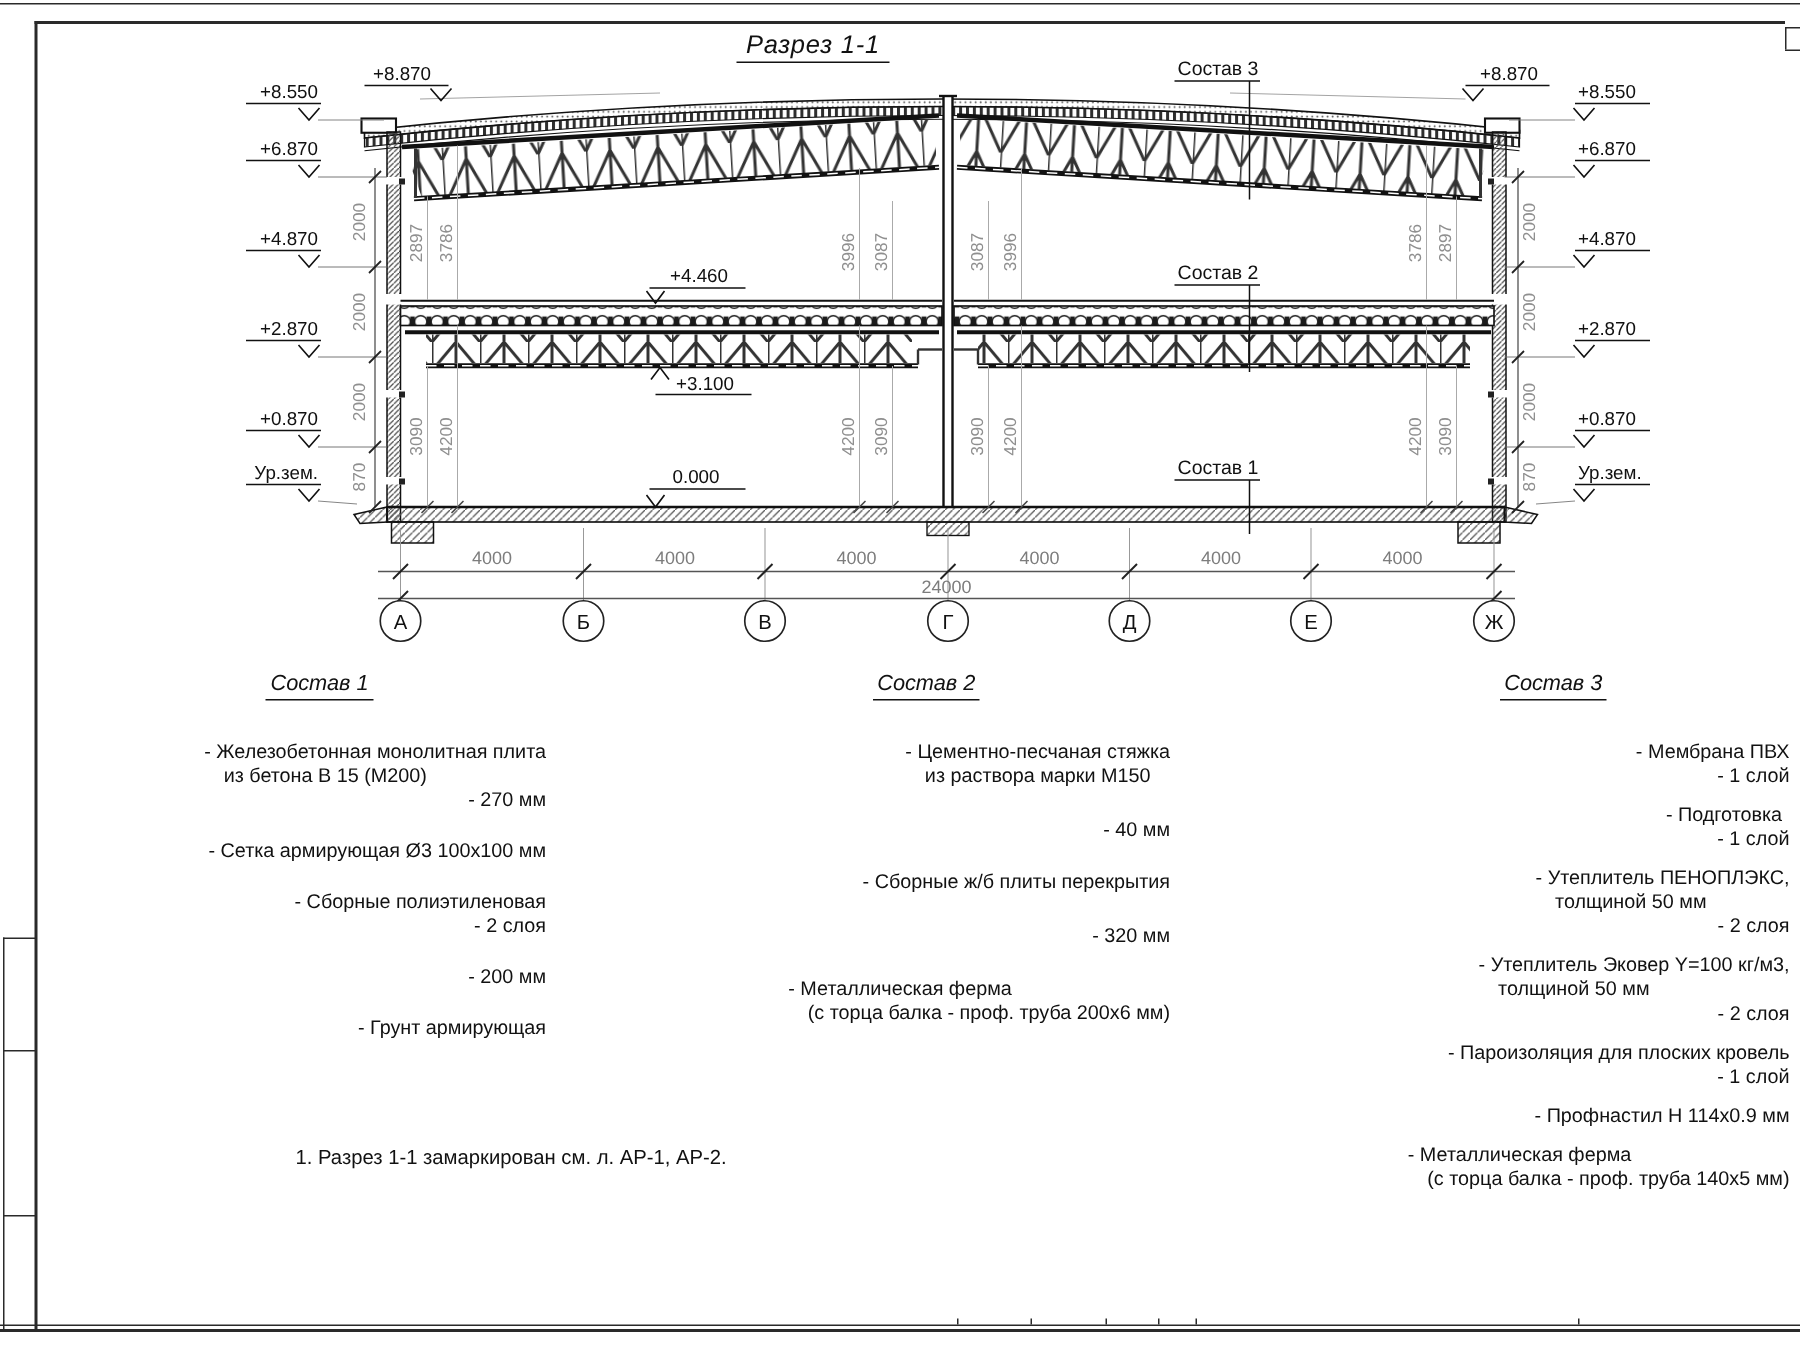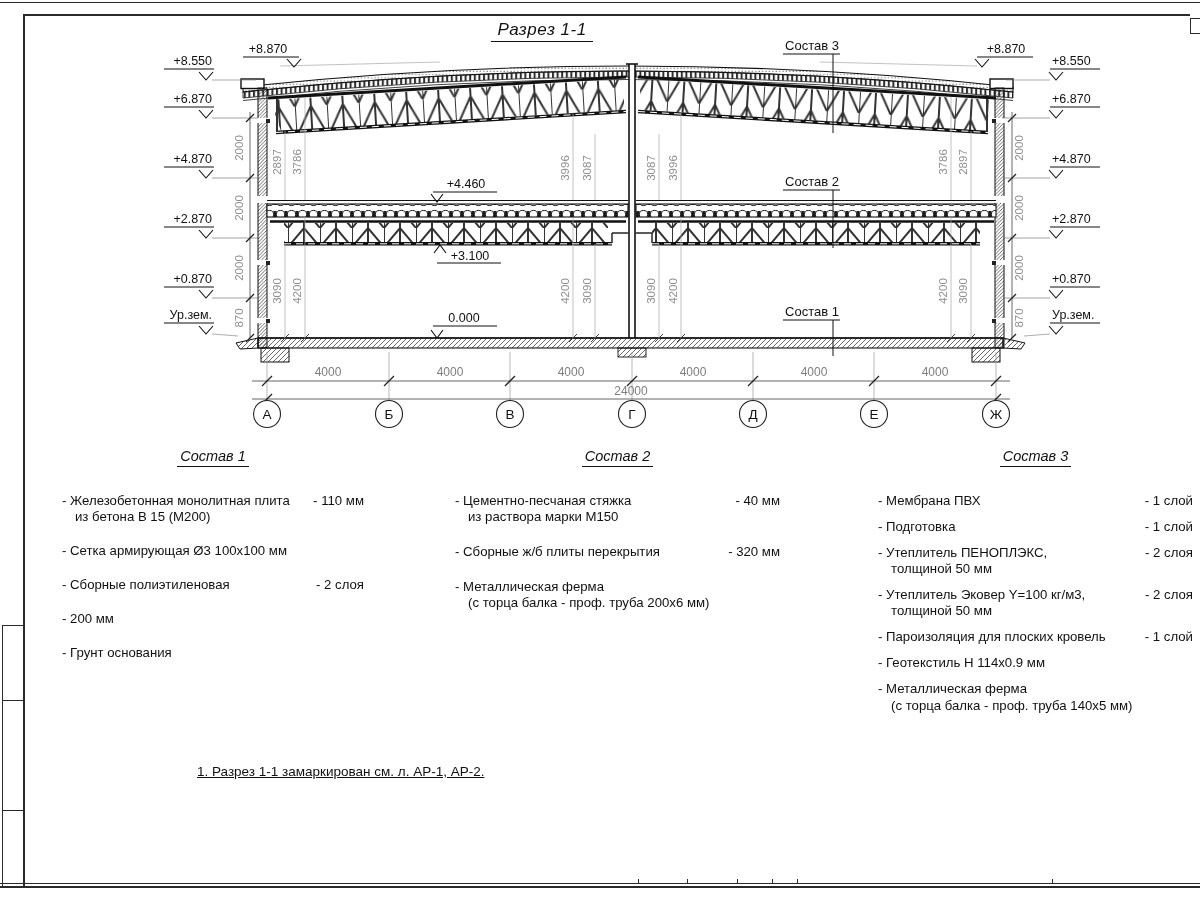--- a/index.html
+++ b/index.html
@@ -15,27 +15,27 @@
   .axtxt{font-size:13.5px;fill:#111;text-anchor:middle;}
   .leadtxt{font-size:13px;fill:#111;text-anchor:middle;}
   
   .sheet-title{position:absolute;left:0;right:0;top:20px;text-align:center;}
   .sheet-title span{font-size:17px;font-style:italic;border-bottom:1.2px solid #111;
     padding:0 6px 2px 6px;letter-spacing:.5px;}
   
   .legend-col{position:absolute;font-size:13.2px;line-height:1.22;}
   .legend-title{text-align:center;margin-bottom:27px;}
   .legend-title span{font-style:italic;font-size:14.5px;border-bottom:1px solid #111;padding:0 3px 2px 3px;}
-  .legend-item{display:flex;align-items:flex-start;}
+  .legend-item{display:flex;align-items:flex-end;flex-direction:column;}
   .iname{flex:1;white-space:pre-line;padding-left:13px;text-indent:-13px;}
   .ival{white-space:nowrap;}
   #legend-1 .legend-item{margin-bottom:18px;}
-  #legend-2 .legend-item{margin-bottom:19px;}
+  #legend-2 .legend-item{margin-bottom:19px;gap:20px;}
   #legend-3 .legend-item{margin-bottom:10px;}
-  .note{position:absolute;left:197px;top:764px;font-size:13.5px;text-decoration:underline;}
+  .note{position:absolute;left:197px;top:764px;font-size:13.5px;}
 </style>
 </head>
 <body>
 
 <div id="sheet">
 
   <div class="hline" style="left:0;top:2px;width:1200px;height:1px;"></div>
   <div class="hline" style="left:23px;top:14px;width:1167px;height:1.5px;"></div>
   <div class="vline" style="left:23px;top:14px;width:1.5px;height:872px;"></div>
   <div class="vline" style="left:1190px;top:18px;width:1px;height:15px;"></div>
@@ -384,35 +384,35 @@
       <text class="axtxt" x="874" y="419">Е</text>
       <text class="axtxt" x="996" y="419">Ж</text>
     </g>
   </svg>
 
   <div id="legend-1" class="legend-col" style="left:62px;top:448px;width:302px;">
     <div class="legend-title"><span>Состав 1</span></div>
     <div class="legend-item">
       <div class="iname">- Железобетонная  монолитная плита
 из бетона В 15 (М200)</div>
-      <div class="ival">- 110 мм</div>
+      <div class="ival">- 270 мм</div>
     </div>
     <div class="legend-item">
       <div class="iname">- Сетка армирующая Ø3 100х100 мм</div>
       <div class="ival"></div>
     </div>
     <div class="legend-item">
       <div class="iname">- Сборные полиэтиленовая</div>
       <div class="ival">-  2 слоя</div>
     </div>
     <div class="legend-item">
       <div class="ival">- 200 мм</div>
     </div>
     <div class="legend-item">
-      <div class="iname">- Грунт основания</div>
+      <div class="iname">- Грунт армирующая</div>
       <div class="ival"></div>
     </div>
   </div>
 
   <div id="legend-2" class="legend-col" style="left:455px;top:448px;width:325px;">
     <div class="legend-title"><span>Состав 2</span></div>
     <div class="legend-item">
       <div class="iname">- Цементно-песчаная стяжка
 из раствора марки М150</div>
       <div class="ival">- 40 мм</div>
@@ -446,21 +446,21 @@
     <div class="legend-item">
       <div class="iname">- Утеплитель Эковер Y=100 кг/м3,
 толщиной 50 мм</div>
       <div class="ival">- 2 слоя</div>
     </div>
     <div class="legend-item">
       <div class="iname">- Пароизоляция для плоских кровель</div>
       <div class="ival">- 1 слой</div>
     </div>
     <div class="legend-item">
-      <div class="iname">- Геотекстиль Н 114х0.9 мм</div>
+      <div class="iname">- Профнастил Н 114х0.9 мм</div>
       <div class="ival"></div>
     </div>
     <div class="legend-item">
       <div class="iname">- Металлическая ферма
 (с торца балка - проф. труба 140х5 мм)</div>
       <div class="ival"></div>
     </div>
   </div>
 
   <div class="note">1. Разрез 1-1 замаркирован см. л. АР-1, АР-2.</div>

